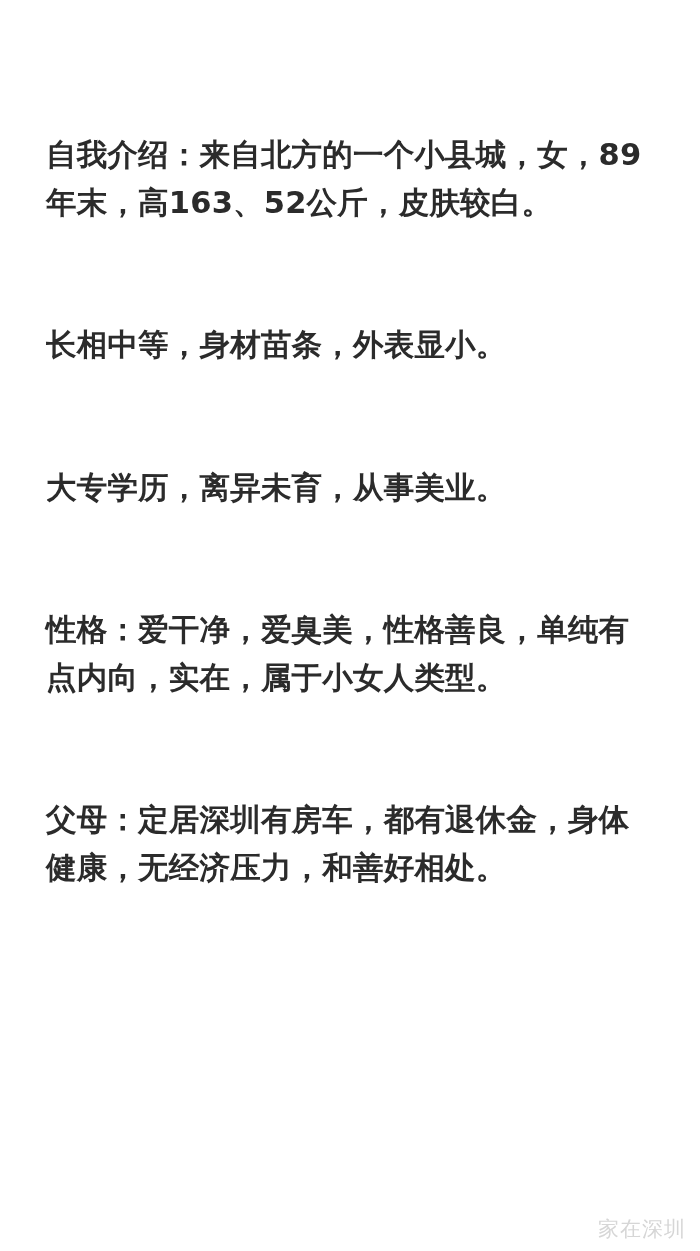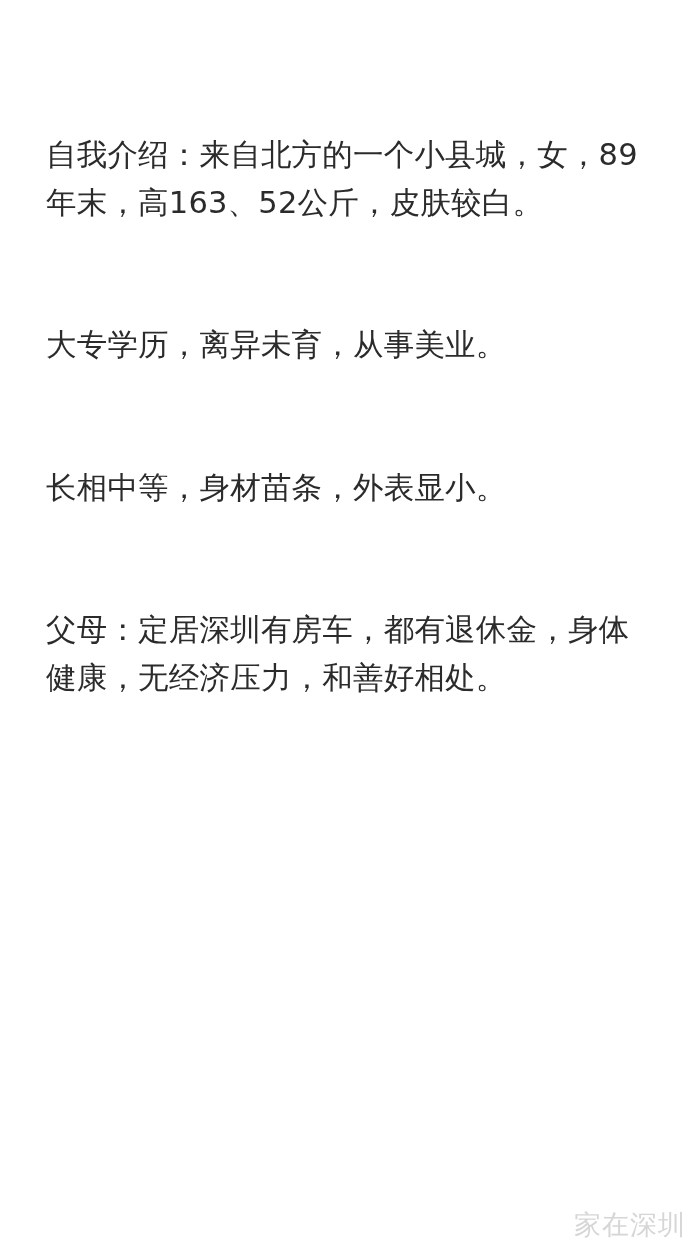--- a/index.html
+++ b/index.html
@@ -29,40 +29,42 @@
     font-size: 30.5px;
     line-height: 47.5px;
     letter-spacing: 0.2px;
     white-space: pre-wrap;
     word-break: break-all;
     font-weight: 400;
   }
   .para {
     margin: 0;
     padding: 0;
+    font-weight: bold;
   }
   .watermark {
     position: absolute;
     right: 14px;
     bottom: 8px;
     color: #d6d6d6;
-    font-size: 27px;
+    font-size: 21px;
     letter-spacing: 1px;
     font-family: "DejaVu Sans", "Liberation Sans", sans-serif;
     user-select: none;
   }
 </style>
 </head>
 <body>
 
 <div id="page">
   <div class="text-body">
     <p class="para">自我介绍：来自北方的一个小县城，女，89年末，高163、52公斤，皮肤较白。</p>
+    <p class="para">长相中等，身材苗条，外表显小。</p>
     <p class="para">大专学历，离异未育，从事美业。</p>
-    <p class="para">长相中等，身材苗条，外表显小。</p>
+    <p class="para">性格：爱干净，爱臭美，性格善良，单纯有点内向，实在，属于小女人类型。</p>
     <p class="para">父母：定居深圳有房车，都有退休金，身体健康，无经济压力，和善好相处。</p>
     
     
     
     
     
     
     
     
   </div>

